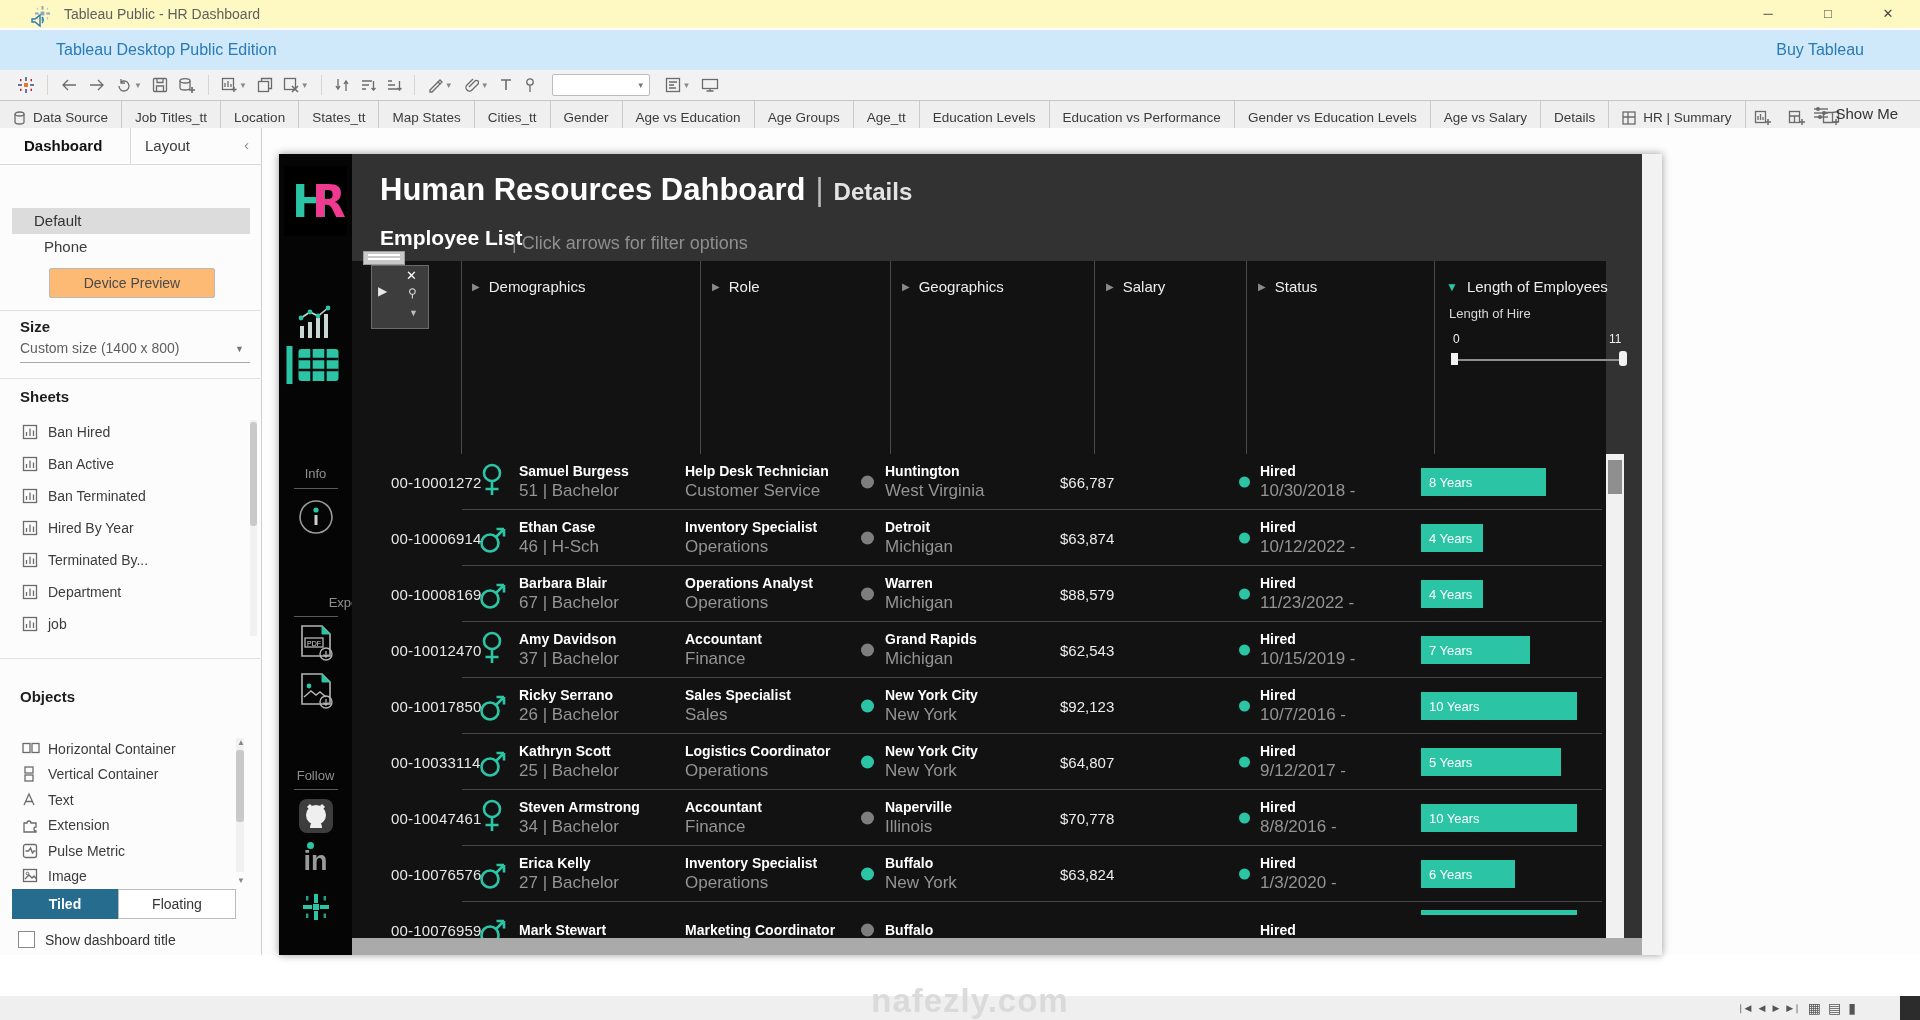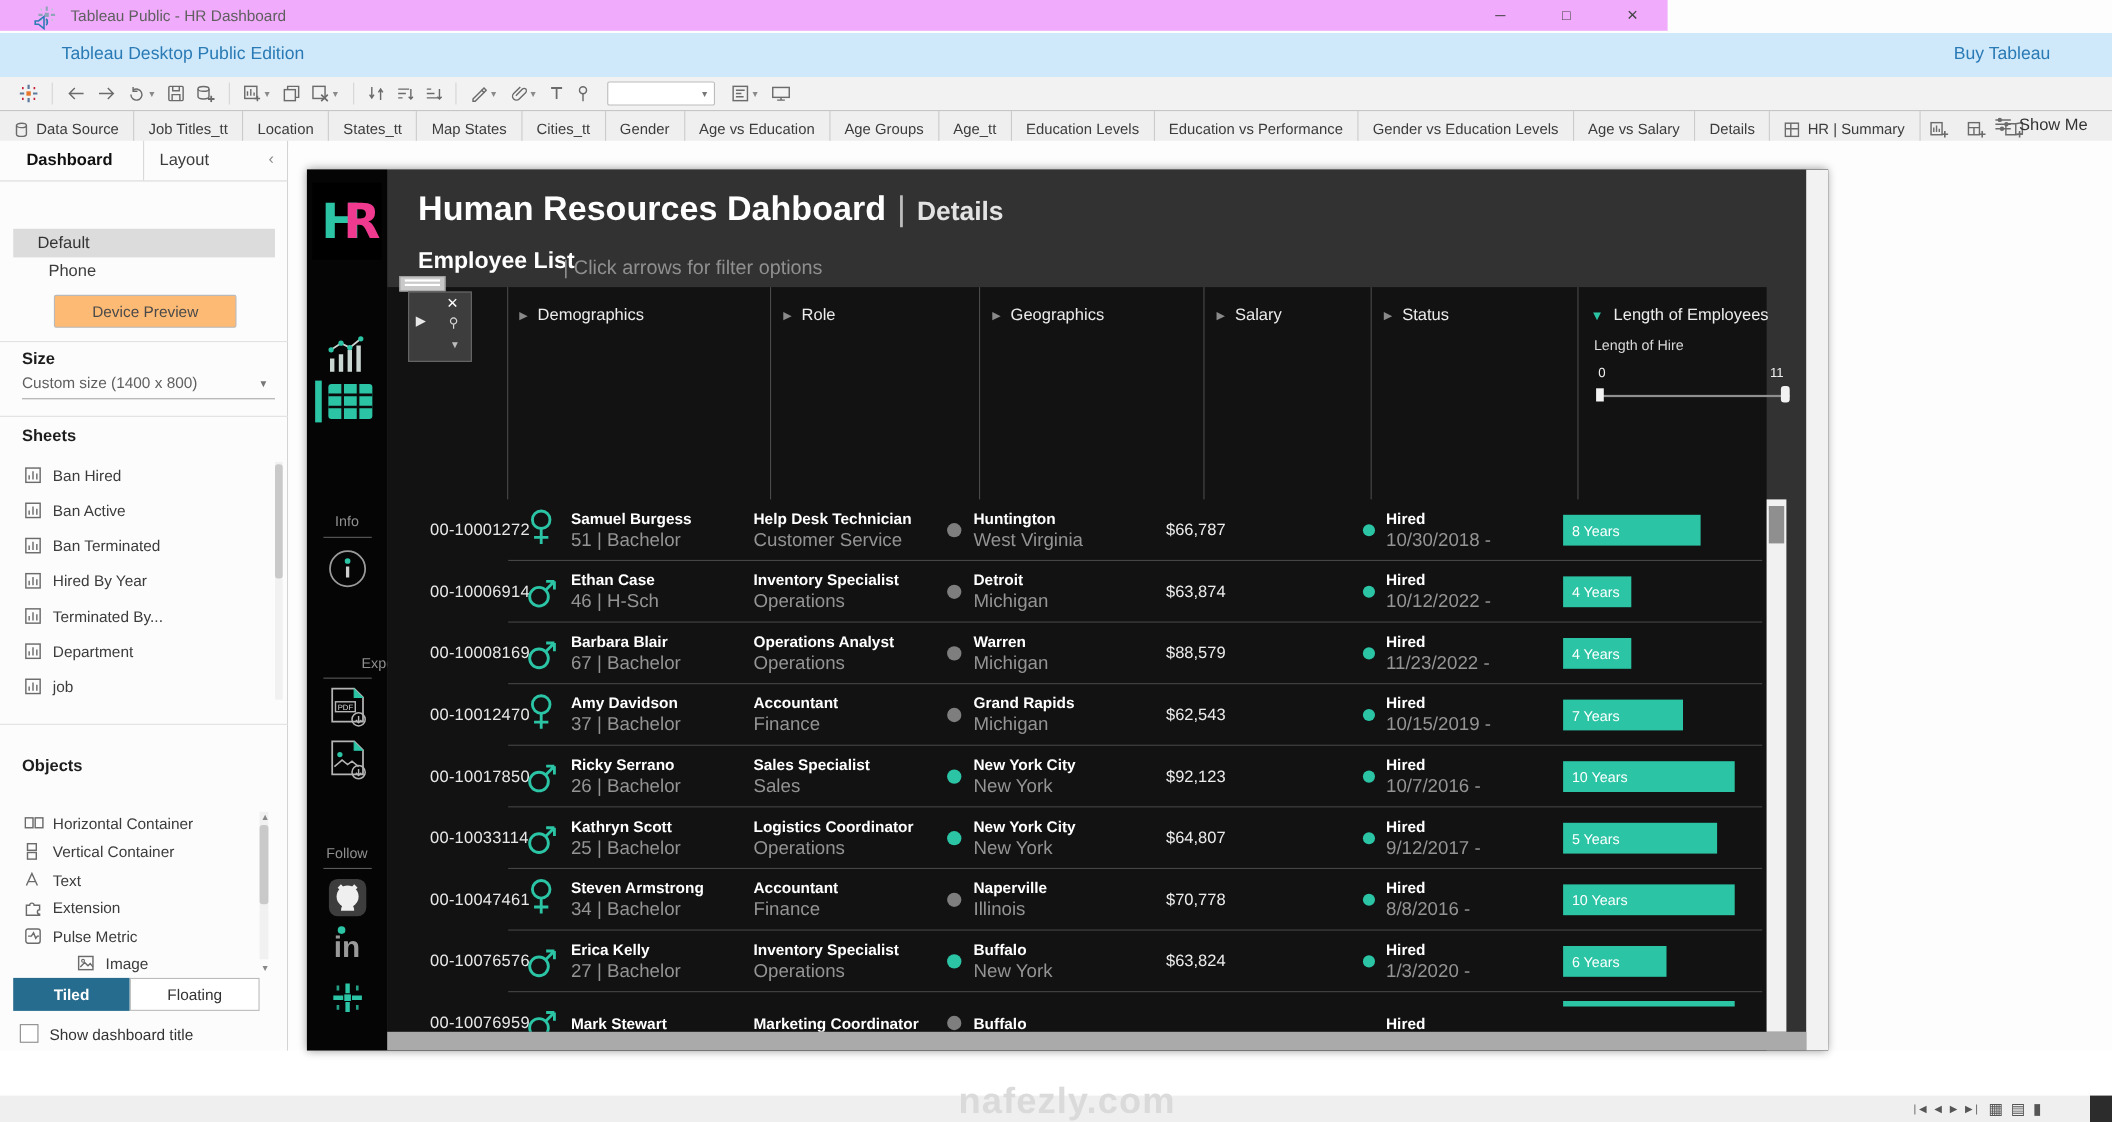--- a/index.html
+++ b/index.html
@@ -1,20 +1,20 @@
 <!DOCTYPE html>
 <html><head>
 <meta charset="utf-8">
 <style>
   html,body{margin:0;padding:0;background:#777;}
   #screen{position:relative;width:1920px;height:1020px;background:#fff;overflow:hidden;
           font-family:"Liberation Sans",sans-serif;-webkit-font-smoothing:antialiased;}
   .abs{position:absolute;}
   
-  #titlebar{left:0;top:0;width:1516px;height:28px;background:#f0abfc;}
+  #titlebar{left:0;top:0;width:1920px;height:28px;background:#fef9c3;}
   #title-text{left:64px;top:6px;font-size:14px;color:#5f5f5f;}
   .winbtn{top:2px;width:40px;height:24px;text-align:center;line-height:24px;color:#444;font-size:13px;}
   
   #menubar{left:0;top:28px;width:1920px;height:30px;background:#fdfdfd;display:flex;align-items:center;padding-left:6px;box-sizing:border-box;}
   .menu-item{padding:0 12px;font-size:15px;color:#1e1e1e;line-height:30px;cursor:default;}
   
   #banner{left:0;top:58px;width:1920px;height:40px;background:#cfe9fb;display:flex;align-items:center;}
   #banner-msg{margin-left:56px;font-size:16px;color:#2a7ab5;}
   #banner-buy{position:absolute;right:56px;font-size:16px;color:#2a7ab5;}
   
@@ -409,21 +409,21 @@
             </svg></span>
           <span class="lb">Extension</span>
         </div>
         <div class="list-item obj-item" style="top: 102px;">
           <span class="ic"><svg width="16" height="16" viewBox="0 0 16 16" fill="none">
               <rect x="1.5" y="1.5" width="13" height="13" rx="2" stroke="#6b6b6b" stroke-width="1.3"></rect>
               <path d="M3.5 8h3l2-3 2 5 1.5-2h1.5" stroke="#6b6b6b" stroke-width="1.3"></path>
             </svg></span>
           <span class="lb">Pulse Metric</span>
         </div>
-        <div class="list-item obj-item" style="top: 127.5px; padding-left: 48px;">
+        <div class="list-item obj-item" style="top: 127.5px;">
           <span class="ic"><svg width="16" height="15" viewBox="0 0 16 15" fill="none">
               <rect x="1.5" y="1.5" width="13" height="12" stroke="#6b6b6b" stroke-width="1.3"></rect>
               <circle cx="5.5" cy="5.5" r="1.3" stroke="#6b6b6b"></circle>
               <path d="M3 11l4-4 3 3 2-2 2.5 3" stroke="#6b6b6b" stroke-width="1.3"></path>
             </svg></span>
           <span class="lb">Image</span>
         </div>
       </div>
     <div class="abs vscroll" style="left:236px;top:610px;width:8px;height:134px;">
       <div class="scroll-arrow" style="left:1px;top:0;">▲</div>

